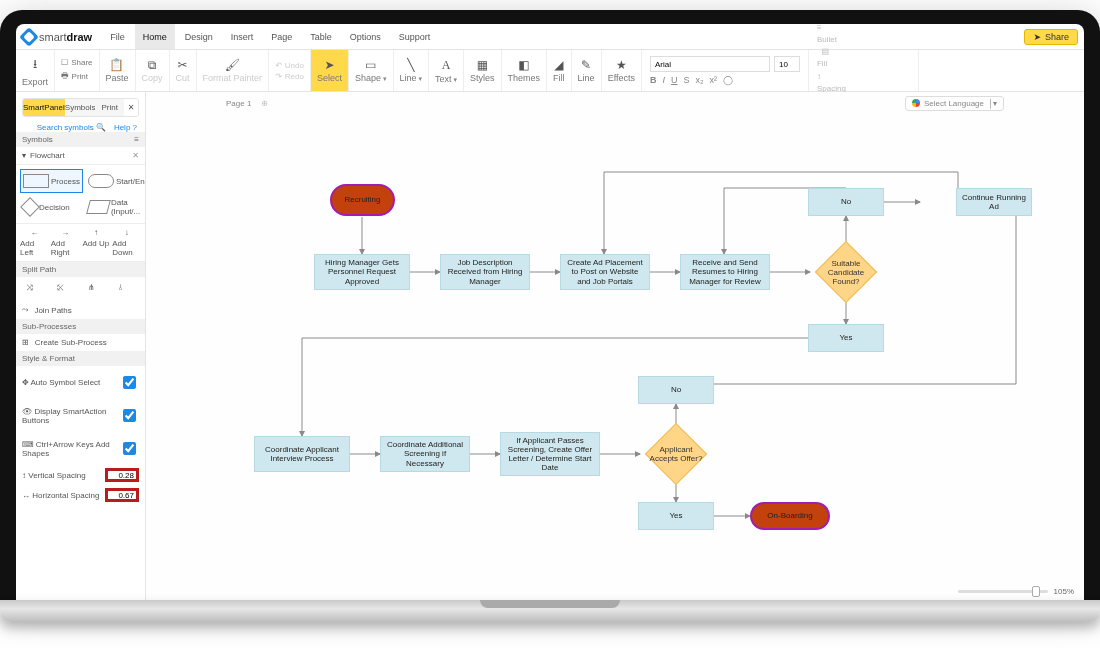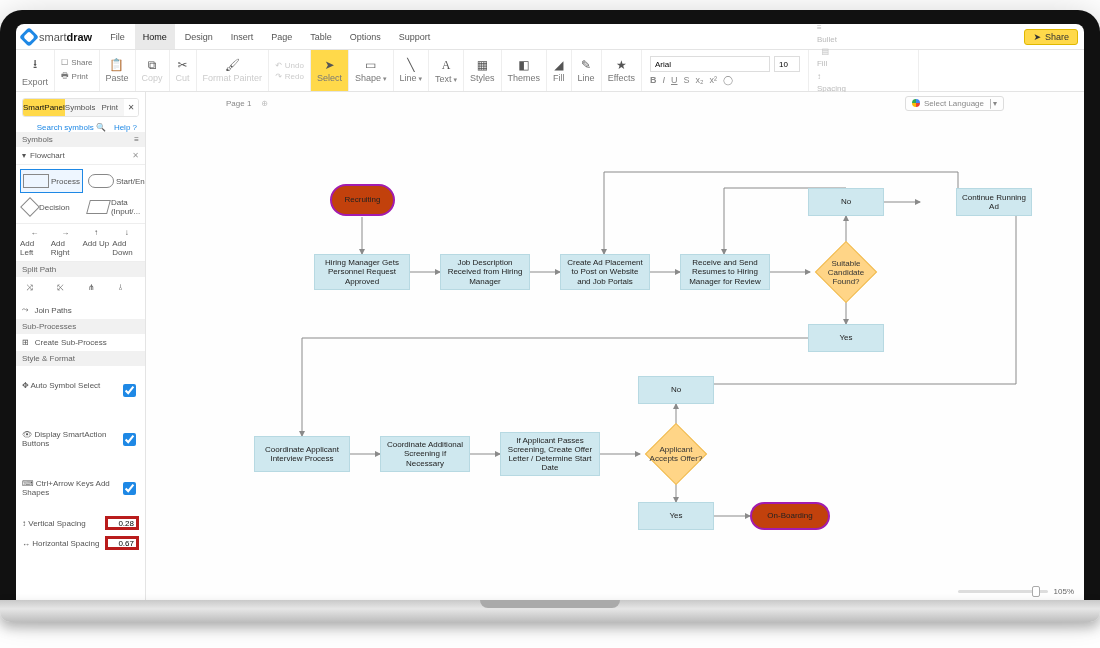--- a/index.html
+++ b/index.html
@@ -56,21 +56,21 @@
 .shp .rnd{width:26px;height:14px;border:1px solid #888;border-radius:3px}
 .shp .dia{width:14px;height:14px;border:1px solid #888;transform:rotate(45deg)}
 .shp .para2{width:26px;height:14px;border:1px solid #888;transform:skewX(-15deg)}
 .shp .doc{width:26px;height:14px;border:1px solid #888;border-bottom:none;position:relative}
 .shp .doc:after{content:"";position:absolute;left:-1px;right:-1px;bottom:-1px;height:4px;border:1px solid #888;border-top:none;border-radius:0 0 50% 50%}
 .addrow{display:grid;grid-template-columns:repeat(4,1fr);padding:4px;gap:2px;border-top:1px solid #eee;border-bottom:1px solid #eee}
 .addbtn{display:flex;flex-direction:column;align-items:center;gap:2px}
 .splitrow{display:grid;grid-template-columns:repeat(4,1fr);padding:6px;gap:6px}
 .splitrow div{width:16px;height:12px;margin:auto;color:#555}
 .line-item{display:flex;align-items:center;gap:6px;padding:4px 6px}
-.chk{display:flex;justify-content:space-between;padding:15px 6px}
+.chk{display:flex;align-items:center;justify-content:space-between;padding:7px 6px}
 .chk input{accent-color:#1e88e5}
 .numrow{display:flex;align-items:center;justify-content:space-between;padding:3px 6px}
 .numrow input{width:34px;height:14px;font-size:8px;text-align:right;border:3px solid #b91c1c}
 
 
 .canvas-wrap{flex:1;position:relative;background:#fefefe}
 .pagebar{position:absolute;top:0;left:0;right:0;height:22px;display:flex;align-items:center;padding:0 80px;font-size:8px;color:#888;gap:10px}
 .pagebar .lang{margin-left:auto;border:1px solid #ddd;border-radius:3px;padding:2px 6px;display:flex;align-items:center;gap:4px}
 .gball{width:8px;height:8px;border-radius:50%;background:conic-gradient(#4285f4 0 25%,#ea4335 0 50%,#fbbc05 0 75%,#34a853 0)}
 .canvas{position:absolute;inset:22px 6px 20px 6px;overflow:hidden}

